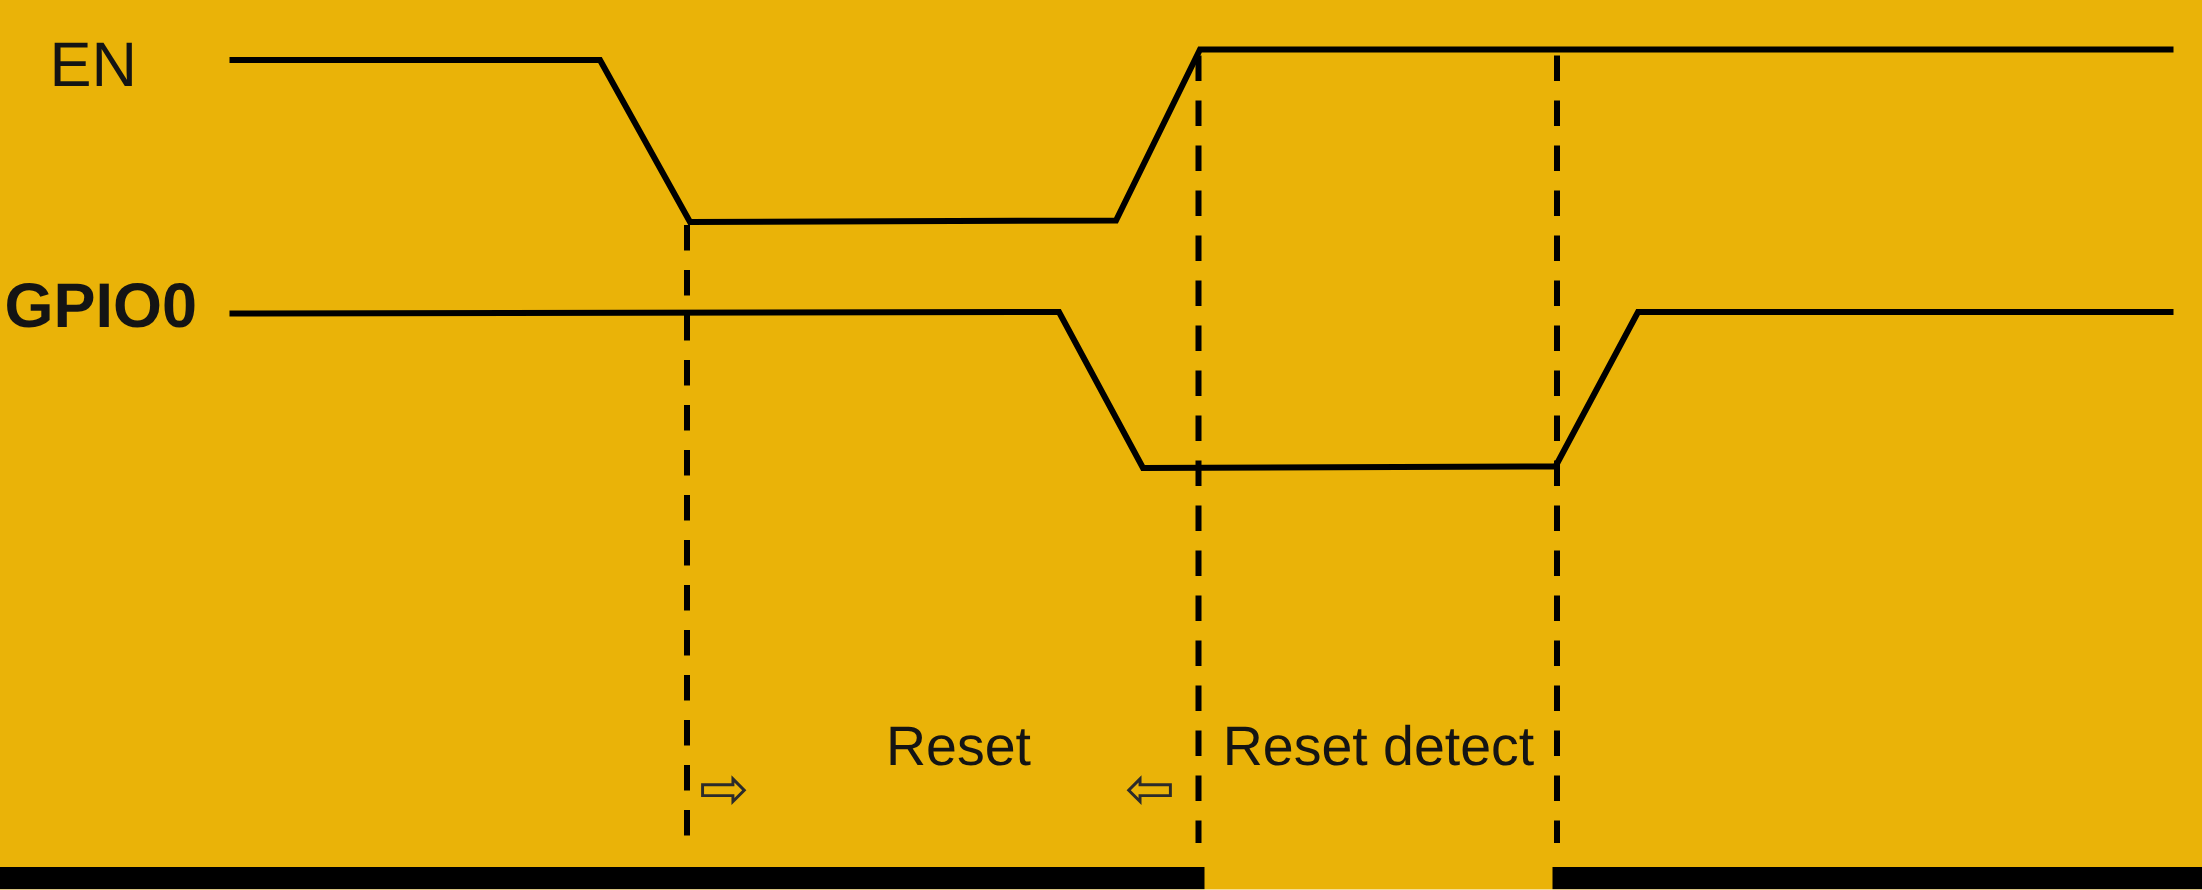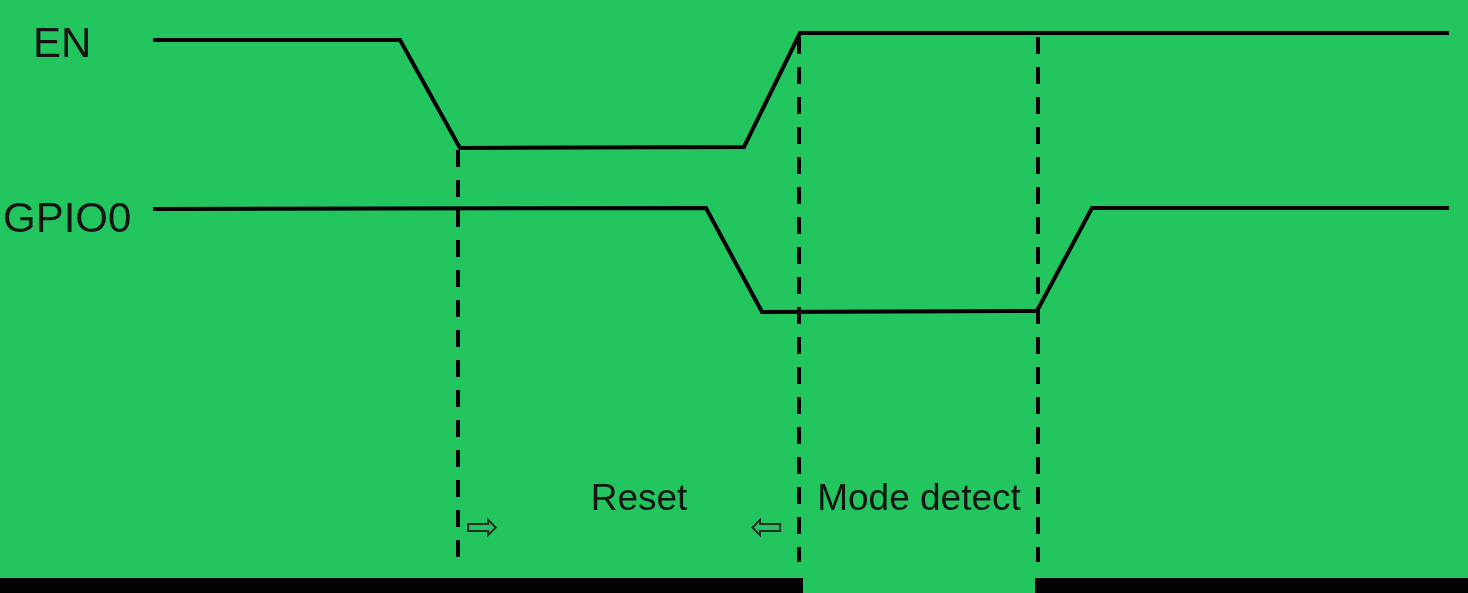--- a/index.html
+++ b/index.html
@@ -4,39 +4,39 @@
 <style>
   html, body {
     margin: 0;
     padding: 0;
     background: #ffffff;
   }
   .stage {
     position: relative;
     width: 1468px;
     height: 593px;
-    background: #22c55e;
+    background: #eab308;
     overflow: hidden;
     font-family: "Liberation Sans", sans-serif;
     color: #000000;
   }
   .stage svg {
     position: absolute;
     left: 0;
     top: 0;
   }
   .sig-label {
     position: absolute;
     font-size: 42px;
     line-height: 1;
     color: #141414;
     white-space: nowrap;
   }
   .sig-label.en    { left: 33px; top: 22px; }
-  .sig-label.gpio0 { left: 3px;  top: 197px; }
+  .sig-label.gpio0 { left: 3px;  top: 183px; font-weight: bold; }
   .annot {
     position: absolute;
     top: 474px;
     font-size: 37px;
     line-height: 47px;
     text-align: center;
     color: #141414;
     white-space: nowrap;
   }
   .annot.reset { left: 459px; width: 360px; }
@@ -86,20 +86,20 @@
 
   <div class="sig-label en">EN</div>
 
   <div class="sig-label gpio0">GPIO0</div>
 
   <div class="annot reset">
     <div>Reset</div>
   </div>
 
   <div class="annot mode">
-    <div>Mode detect</div>
+    <div>Reset detect</div>
   </div>
 
   <div class="arrow right">⇨</div>
 
   <div class="arrow left">⇦</div>
 
 </div>
 
 </body></html>

